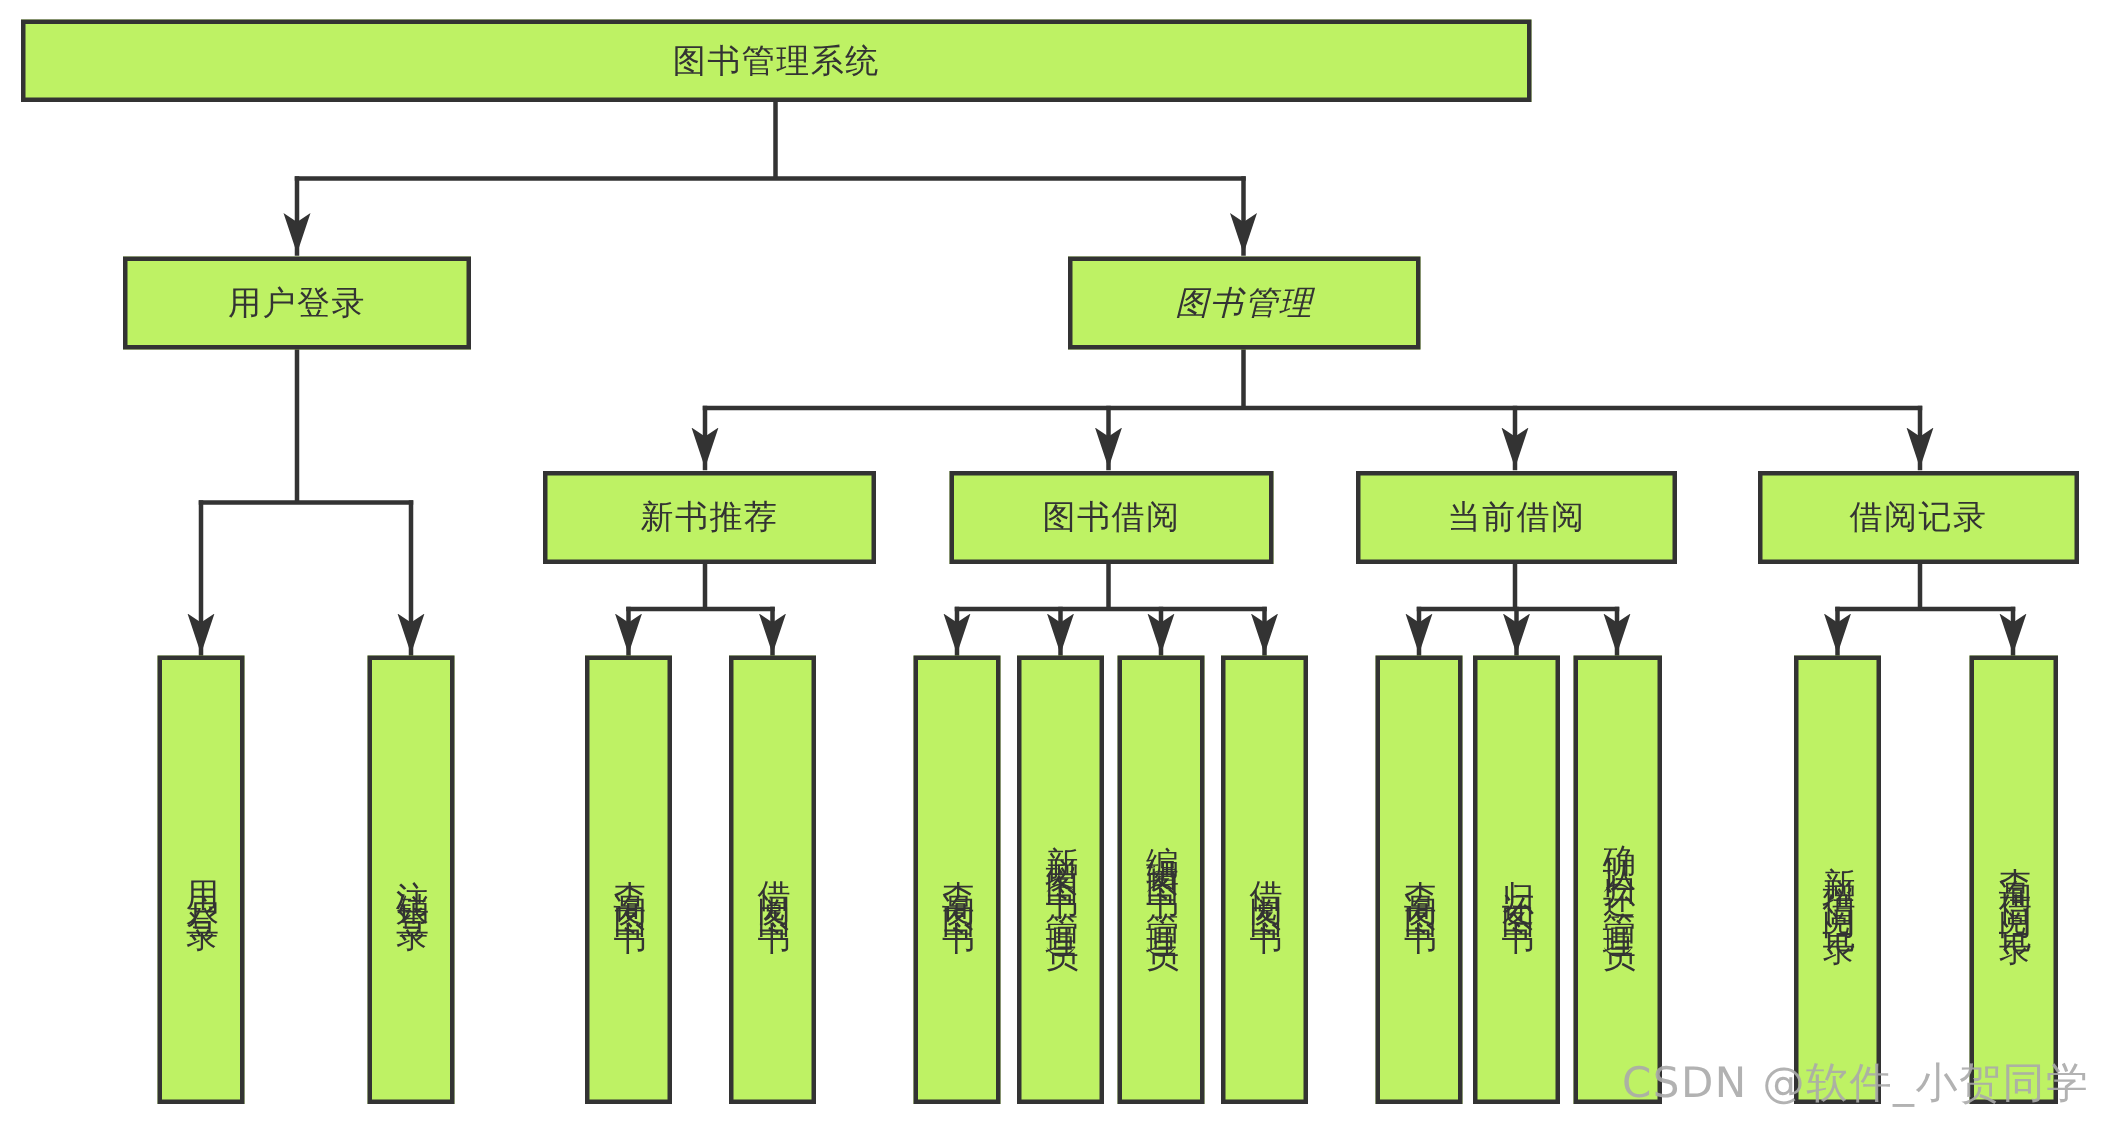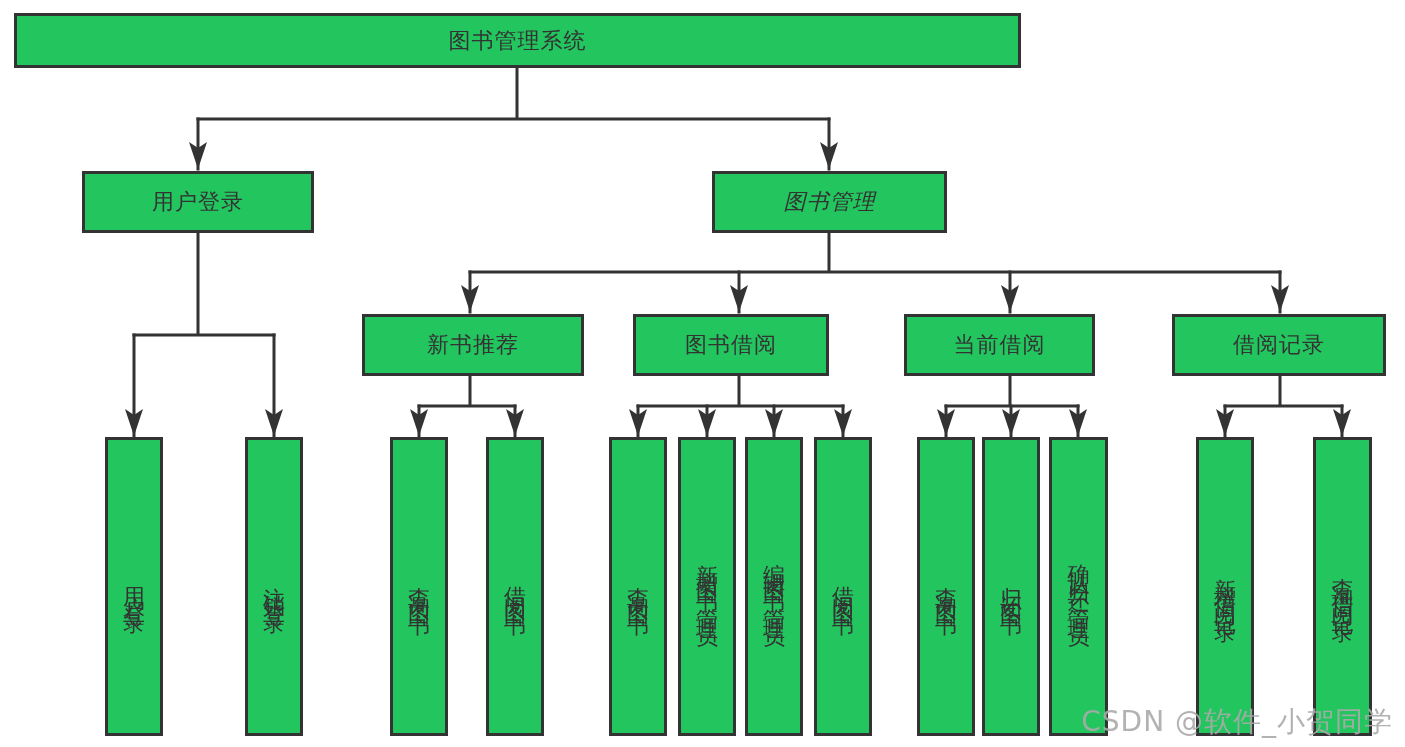--- a/index.html
+++ b/index.html
@@ -24,21 +24,21 @@
   #connectors path.flow {
     fill: none;
     stroke: #333333;
     stroke-width: 3;
     stroke-linecap: square;
   }
   .node {
     position: absolute;
     box-sizing: border-box;
     border: 3px solid #333333;
-    background: #22c55e;
+    background: #bef264;
     display: flex;
     align-items: center;
     justify-content: center;
     z-index: 1;
     color: #333333;
   }
   .node.h {
     font-size: 22px;
     letter-spacing: 1px;
     white-space: nowrap;
@@ -117,24 +117,24 @@
   <div class="node h" style="left:82px; top:171px; width:232px; height:62px;">
     <span>用户登录</span>
   </div>
   <div class="node h" style="left:712px; top:171px; width:235px; height:62px;font-style:italic;">
     <span>图书管理</span>
   </div>
 
   <div class="node h" style="left:362px; top:314px; width:222px; height:62px;">
     <span>新书推荐</span>
   </div>
-  <div class="node h" style="left:633px; top:314px; width:196px; height:62px;">
+  <div class="node h" style="left:633px; top:314px; width:216px; height:62px;">
     <span>图书借阅</span>
   </div>
-  <div class="node h" style="left:904px; top:314px; width:191px; height:62px;">
+  <div class="node h" style="left:904px; top:314px; width:214px; height:62px;">
     <span>当前借阅</span>
   </div>
   <div class="node h" style="left:1172px; top:314px; width:214px; height:62px;">
     <span>借阅记录</span>
   </div>
 
   <div class="node v" style="left:105px; top:437px; width:58px; height:299px;">
     <span class="vtext">用户登录</span>
   </div>
   <div class="node v" style="left:245px; top:437px; width:58px; height:299px;">

